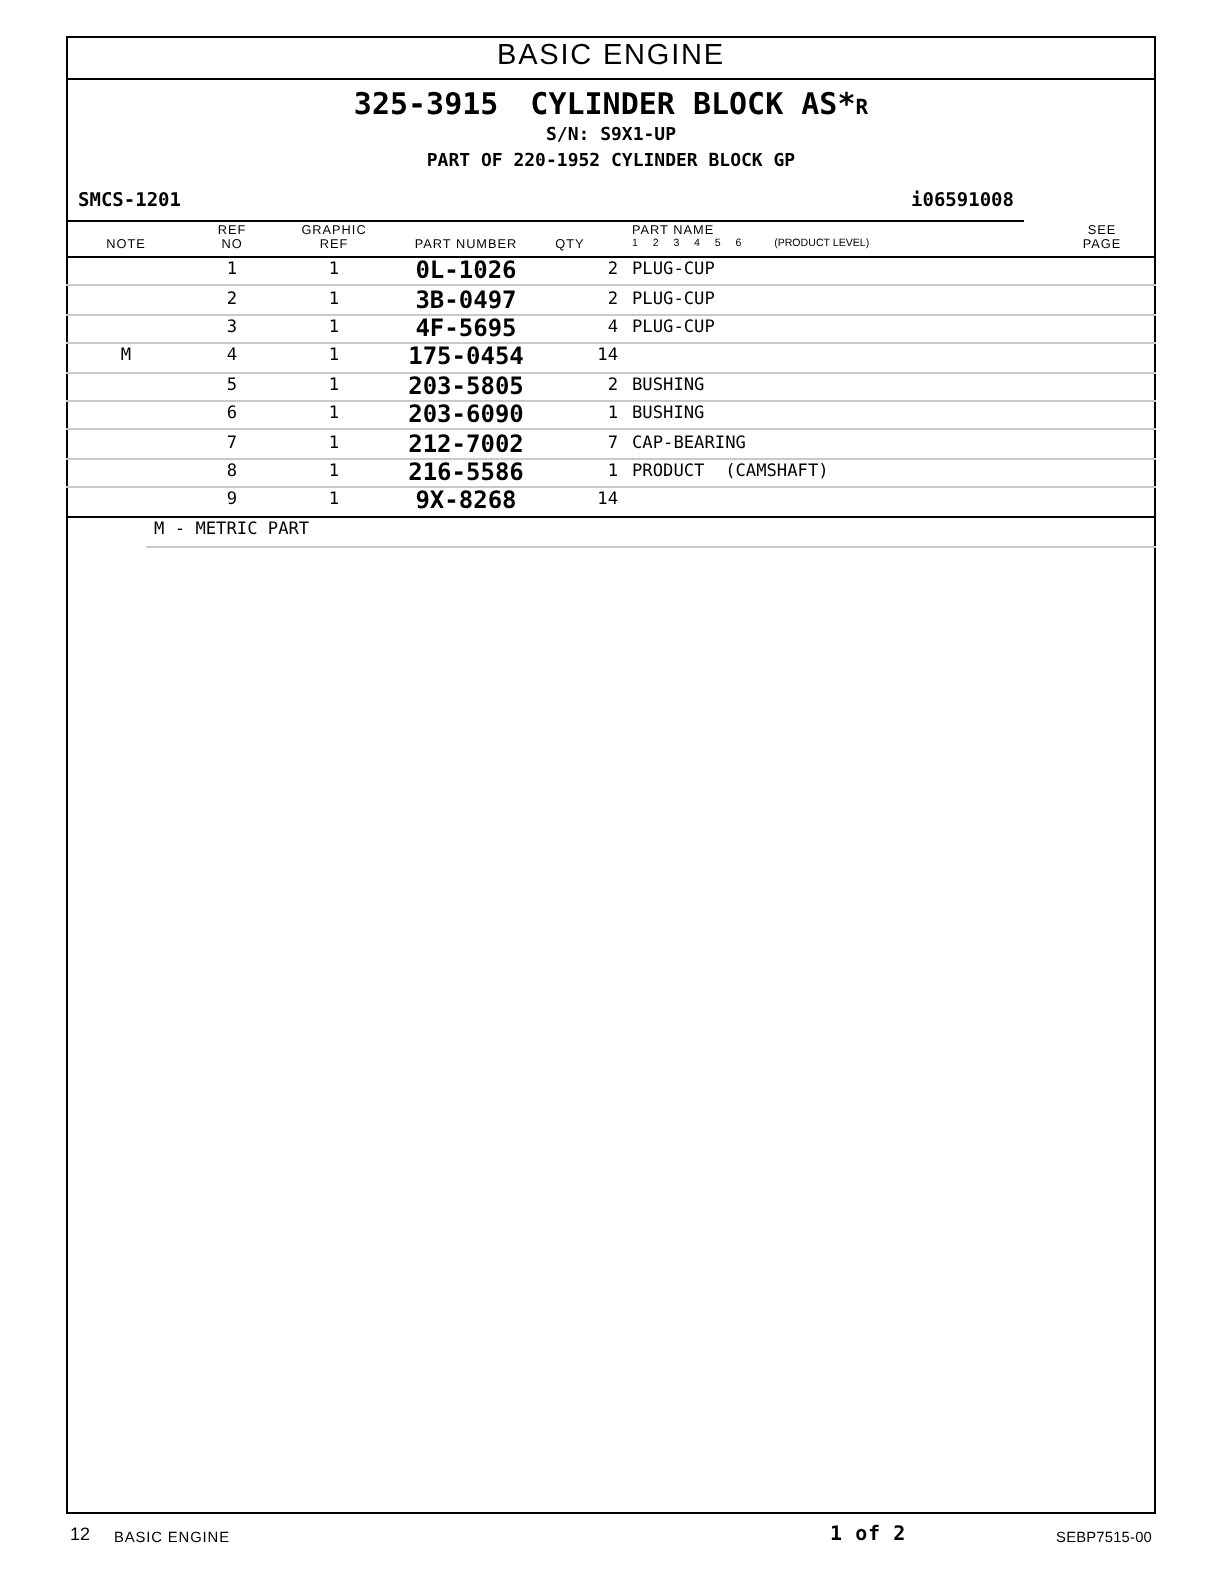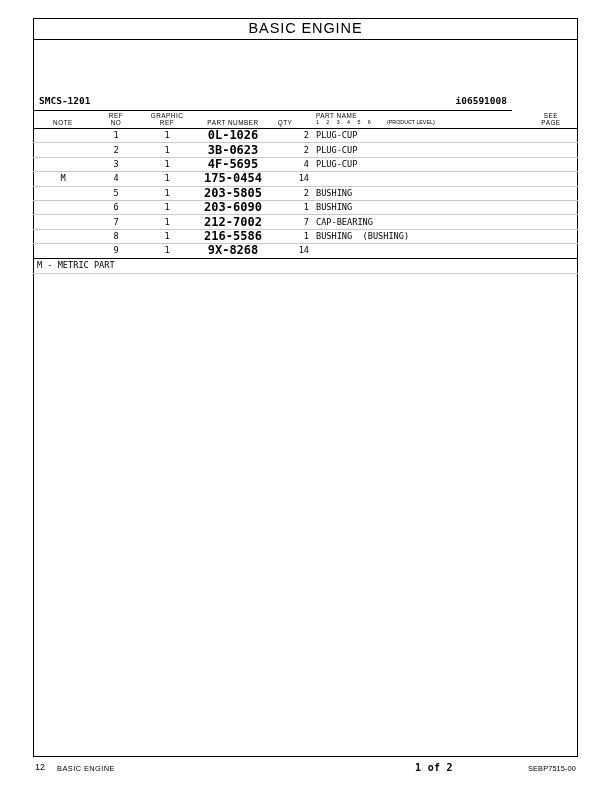--- a/index.html
+++ b/index.html
@@ -223,20 +223,21 @@
   .td-seepage {
     right: 4px; width: 46px;
     text-align: center;
     font-family: "DejaVu Sans Mono", monospace;
   }
 
   .footnote-row {
     position: relative;
     height: 14px;
     border-bottom: 0.7px solid #c9c9c9;
+    margin-left: 40px;
   }
   .footnote-text {
     position: absolute;
     left: 4px;
     top: 2px;
     font-family: "DejaVu Sans Mono", monospace;
     font-size: 8.6px;
     line-height: 9px;
   }
 
@@ -285,20 +286,25 @@
 <body>
 
 <div id="page">
 
   <div class="doc-frame"></div>
 
   <div class="section-title-box">
     <span class="section-title">BASIC ENGINE</span>
   </div>
 
+  <div class="title-block">
+    <div class="main-title"><span class="partno">325-3915</span><span>CYLINDER BLOCK AS</span><span class="suffix-star">*</span><span class="suffix-r">R</span></div>
+    <div class="sub-title">S/N: S9X1-UP</div>
+    <div class="sub-title2">PART OF 220-1952 CYLINDER BLOCK GP</div>
+  </div>
 
   <div class="smcs-row">
     <span class="smcs-left">SMCS-1201</span>
     <span class="smcs-right">i06591008</span>
   </div>
 
   <div class="parts-table">
 
     <div class="thead">
       <div class="th th-note">NOTE</div>
@@ -329,21 +335,21 @@
           <div class="td td-graphic">1</div>
           <div class="td td-partnum">0L-1026</div>
           <div class="td td-qty">2</div>
           <div class="td td-partname">PLUG-CUP</div>
           <div class="td td-seepage"></div>
         </div>
         <div class="trow">
           <div class="td td-note"></div>
           <div class="td td-refno">2</div>
           <div class="td td-graphic">1</div>
-          <div class="td td-partnum">3B-0623</div>
+          <div class="td td-partnum">3B-0497</div>
           <div class="td td-qty">2</div>
           <div class="td td-partname">PLUG-CUP</div>
           <div class="td td-seepage"></div>
         </div>
         <div class="trow">
           <div class="td td-note"></div>
           <div class="td td-refno">3</div>
           <div class="td td-graphic">1</div>
           <div class="td td-partnum">4F-5695</div>
           <div class="td td-qty">4</div>
@@ -384,21 +390,21 @@
           <div class="td td-qty">7</div>
           <div class="td td-partname">CAP-BEARING</div>
           <div class="td td-seepage"></div>
         </div>
         <div class="trow">
           <div class="td td-note"></div>
           <div class="td td-refno">8</div>
           <div class="td td-graphic">1</div>
           <div class="td td-partnum">216-5586</div>
           <div class="td td-qty">1</div>
-          <div class="td td-partname">BUSHING  (BUSHING)</div>
+          <div class="td td-partname">PRODUCT  (CAMSHAFT)</div>
           <div class="td td-seepage"></div>
         </div>
         <div class="trow last-data">
           <div class="td td-note"></div>
           <div class="td td-refno">9</div>
           <div class="td td-graphic">1</div>
           <div class="td td-partnum">9X-8268</div>
           <div class="td td-qty">14</div>
           <div class="td td-seepage"></div>
         </div>

